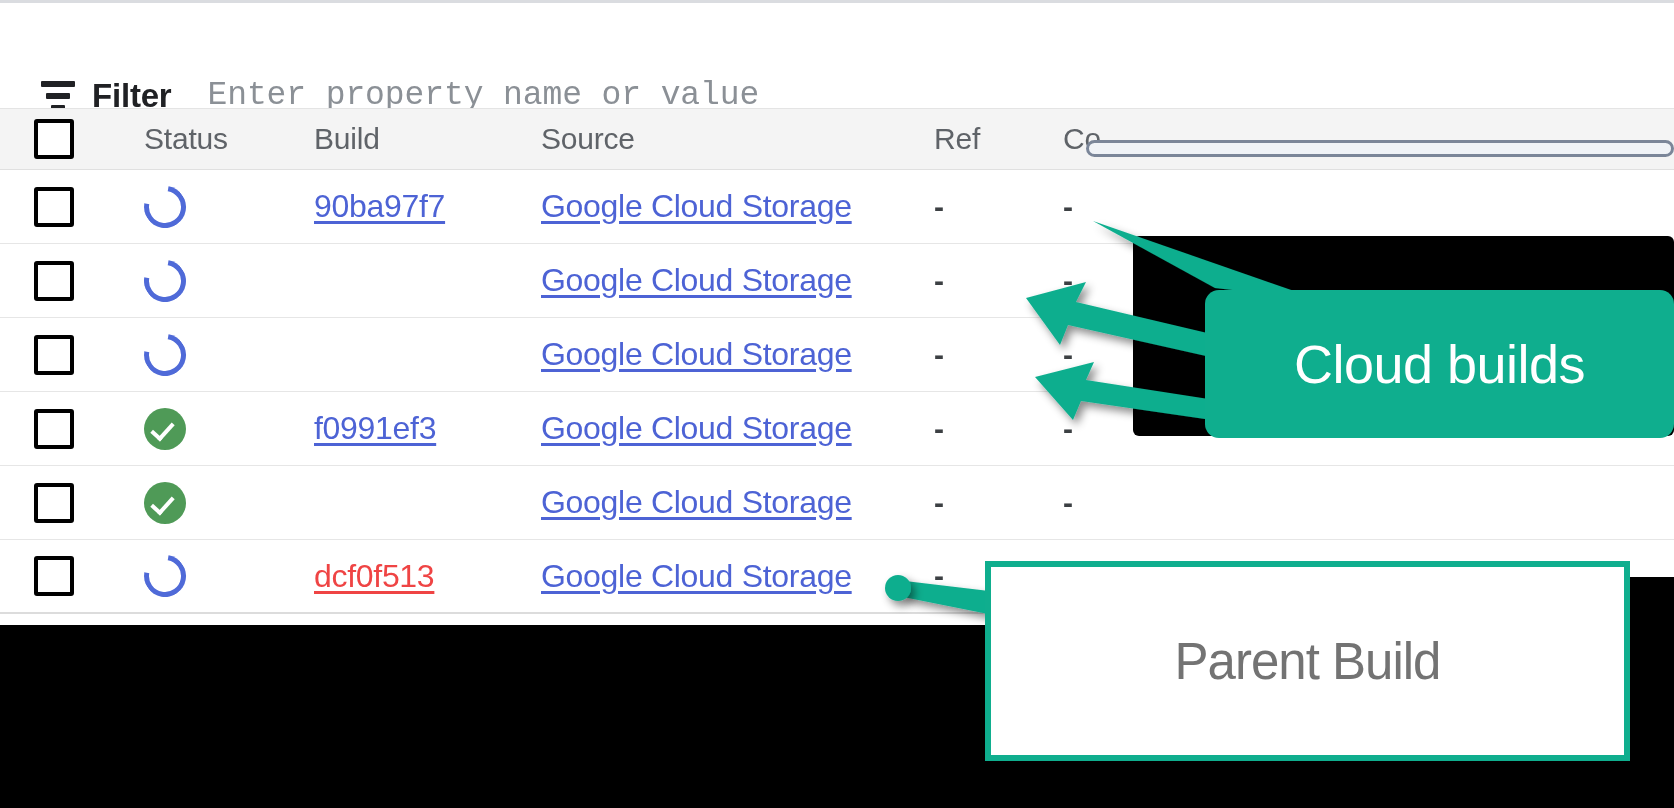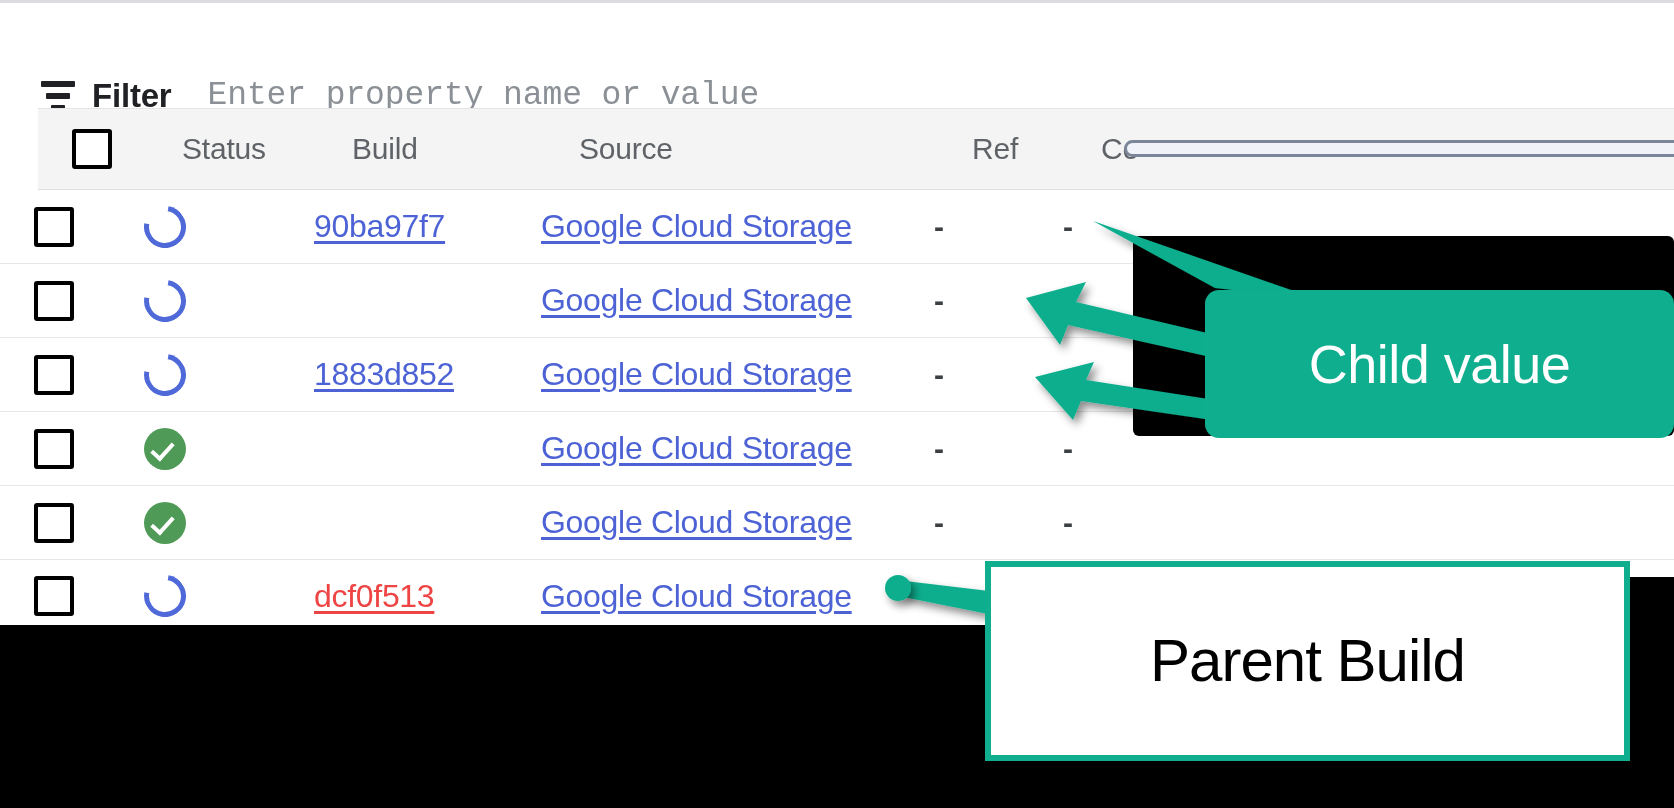--- a/index.html
+++ b/index.html
@@ -78,26 +78,25 @@
   .filter-input::placeholder { color: #8b9096; opacity: 1; }
 
   
   .table {
     position: absolute;
     left: 0; top: 108px;
     width: 1674px;
   }
   .thead {
     position: relative;
-    height: 82px;
+    height: 62px;
     background: #f4f4f4;
     border-top: 1px solid #e4e4e4;
     border-bottom: 1px solid #e0e0e0;
     box-sizing: border-box;
-    margin-left: 38px;
   }
   .row {
     position: relative;
     height: 74px;
     background: #ffffff;
     border-bottom: 1px solid #e6e6e6;
     box-sizing: border-box;
     padding-left: 12px;
   }
   .row:last-child { border-bottom: 2px solid #dcdcdc; }
@@ -251,22 +250,22 @@
     width: 645px;
     height: 200px;
     background: #ffffff;
     border: 6px solid #0fae8e;
     box-sizing: border-box;
     display: flex;
     align-items: center;
     justify-content: center;
   }
   .ann-parent-label {
-    font-size: 60px;
-    color: #000000;
+    font-size: 51px;
+    color: #737373;
     letter-spacing: -1px;
     line-height: 1;
   }
 </style>
 </head>
 <body>
 
 <div id="screen">
 
   <div class="top-rule"></div>
@@ -344,40 +343,40 @@
       </div>
     </div>
 
     <div class="row">
       <div class="cell c-check">
         <span class="checkbox"></span>
       </div>
       <div class="cell c-status">
         <span class="spinner"></span>
       </div>
+      <div class="cell c-source">
+        <span class="link">Google Cloud Storage</span>
+      </div>
+      <div class="cell c-ref">
+        <span class="dash">-</span>
+      </div>
+      <div class="cell c-commit">
+        <span class="dash">-</span>
+      </div>
+    </div>
+
+    <div class="row">
+      <div class="cell c-check">
+        <span class="checkbox"></span>
+      </div>
+      <div class="cell c-status">
+        <span class="check-ok"></span>
+      </div>
       <div class="cell c-build">
-        <span class="link">1883d852</span>
-      </div>
-      <div class="cell c-source">
-        <span class="link">Google Cloud Storage</span>
-      </div>
-      <div class="cell c-ref">
-        <span class="dash">-</span>
-      </div>
-      <div class="cell c-commit">
-        <span class="dash">-</span>
-      </div>
-    </div>
-
-    <div class="row">
-      <div class="cell c-check">
-        <span class="checkbox"></span>
-      </div>
-      <div class="cell c-status">
-        <span class="check-ok"></span>
+        <span class="link">f0991ef3</span>
       </div>
       <div class="cell c-source">
         <span class="link">Google Cloud Storage</span>
       </div>
       <div class="cell c-ref">
         <span class="dash">-</span>
       </div>
       <div class="cell c-commit">
         <span class="dash">-</span>
       </div>
@@ -439,21 +438,21 @@
 
     <path d="M 1026 298 L 1086 282 L 1076 302 L 1220 336 L 1215 358 L 1068 325 L 1060 345 Z" fill="#0fae8e" filter="url(#softshadow)"></path>
 
     <path d="M 1035 377 L 1094 362 L 1086 380 L 1215 400 L 1212 420 L 1081 401 L 1073 420 Z" fill="#0fae8e" filter="url(#softshadow)"></path>
 
     <path d="M 905 581 L 1048 598 L 1048 626 L 903 597 Z" fill="#0fae8e" filter="url(#softshadow)"></path>
     <circle cx="898" cy="588" r="13" fill="#0fae8e" filter="url(#softshadow)"></circle>
   </svg>
 
   <div class="ann-child-box">
-    <span class="ann-child-label">Child value</span>
+    <span class="ann-child-label">Cloud builds</span>
   </div>
 
   <div class="ann-parent-shadow"></div>
   <div class="ann-parent-box">
     <span class="ann-parent-label">Parent Build</span>
   </div>
 
 </div>
 
 </body></html>

